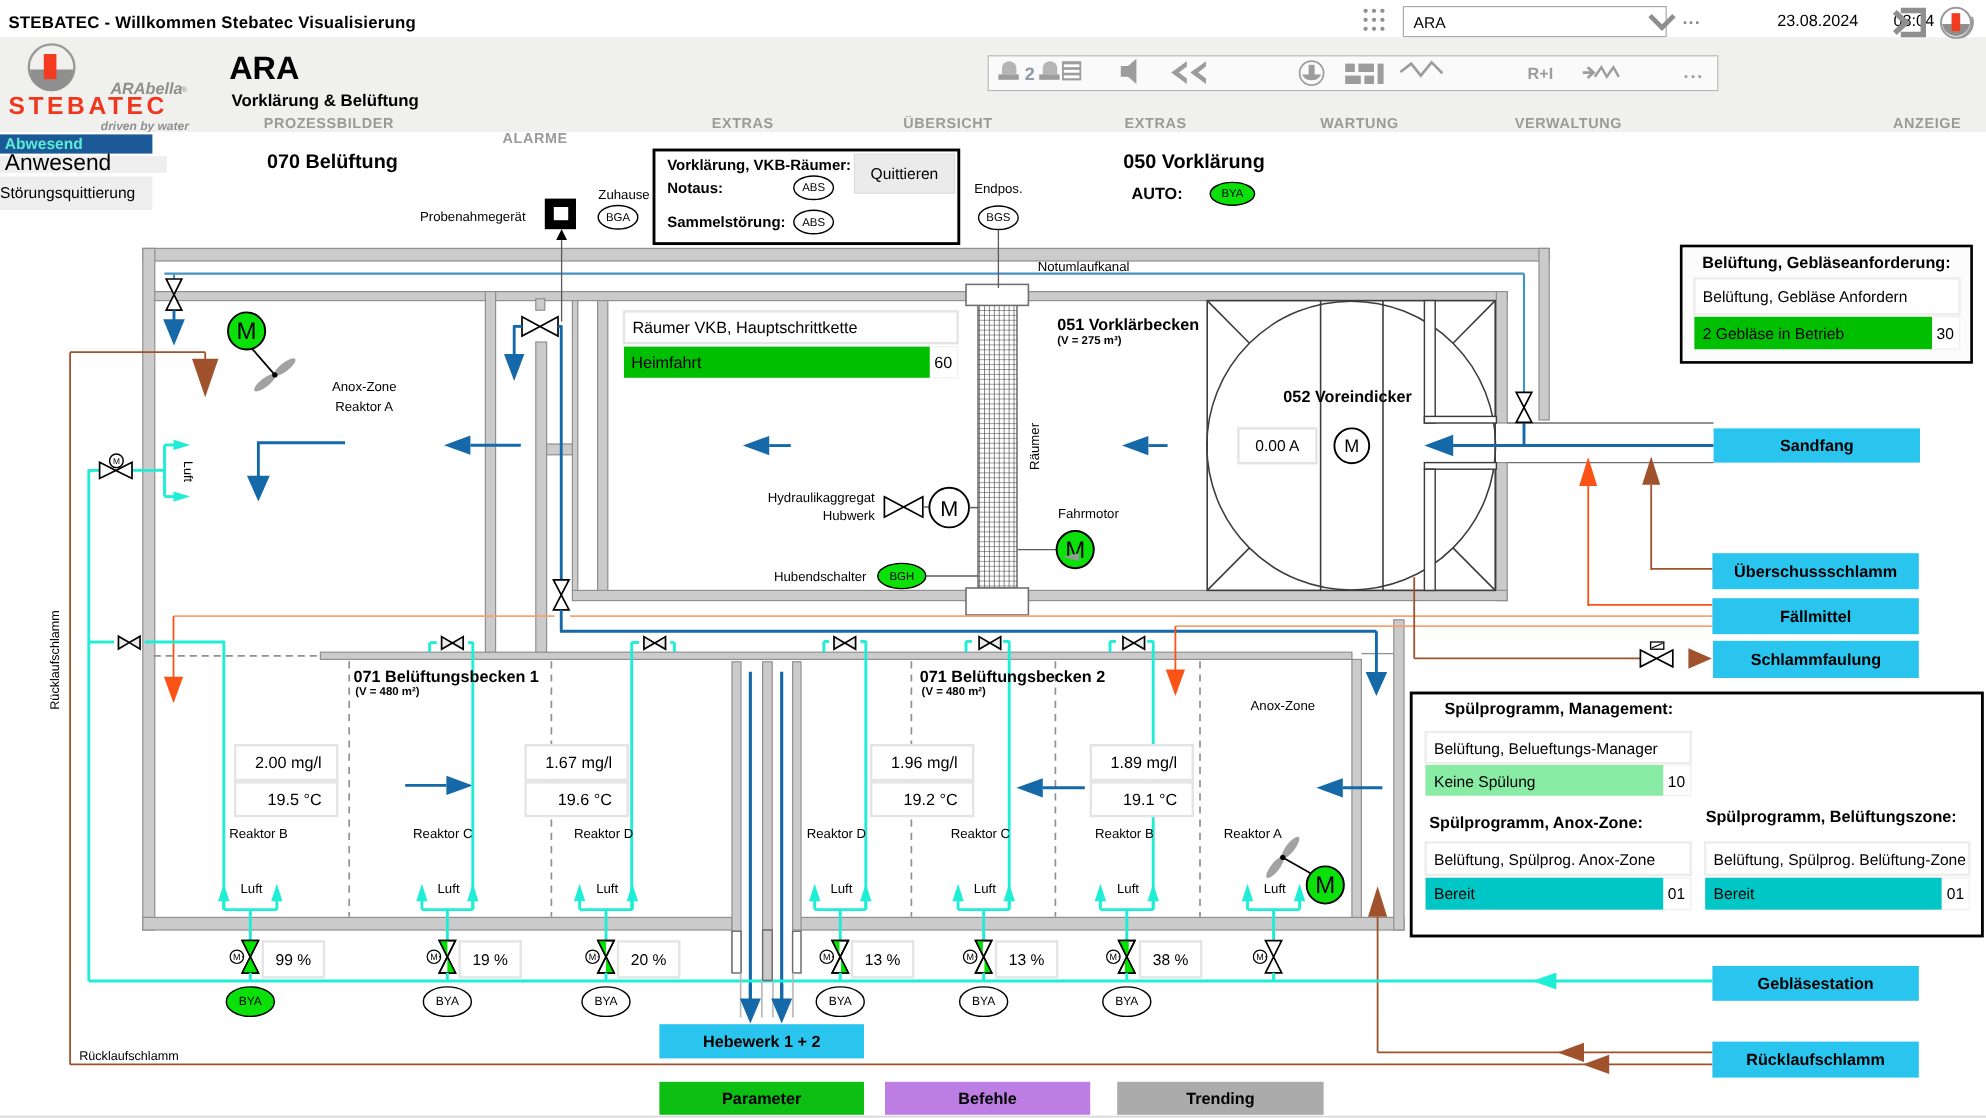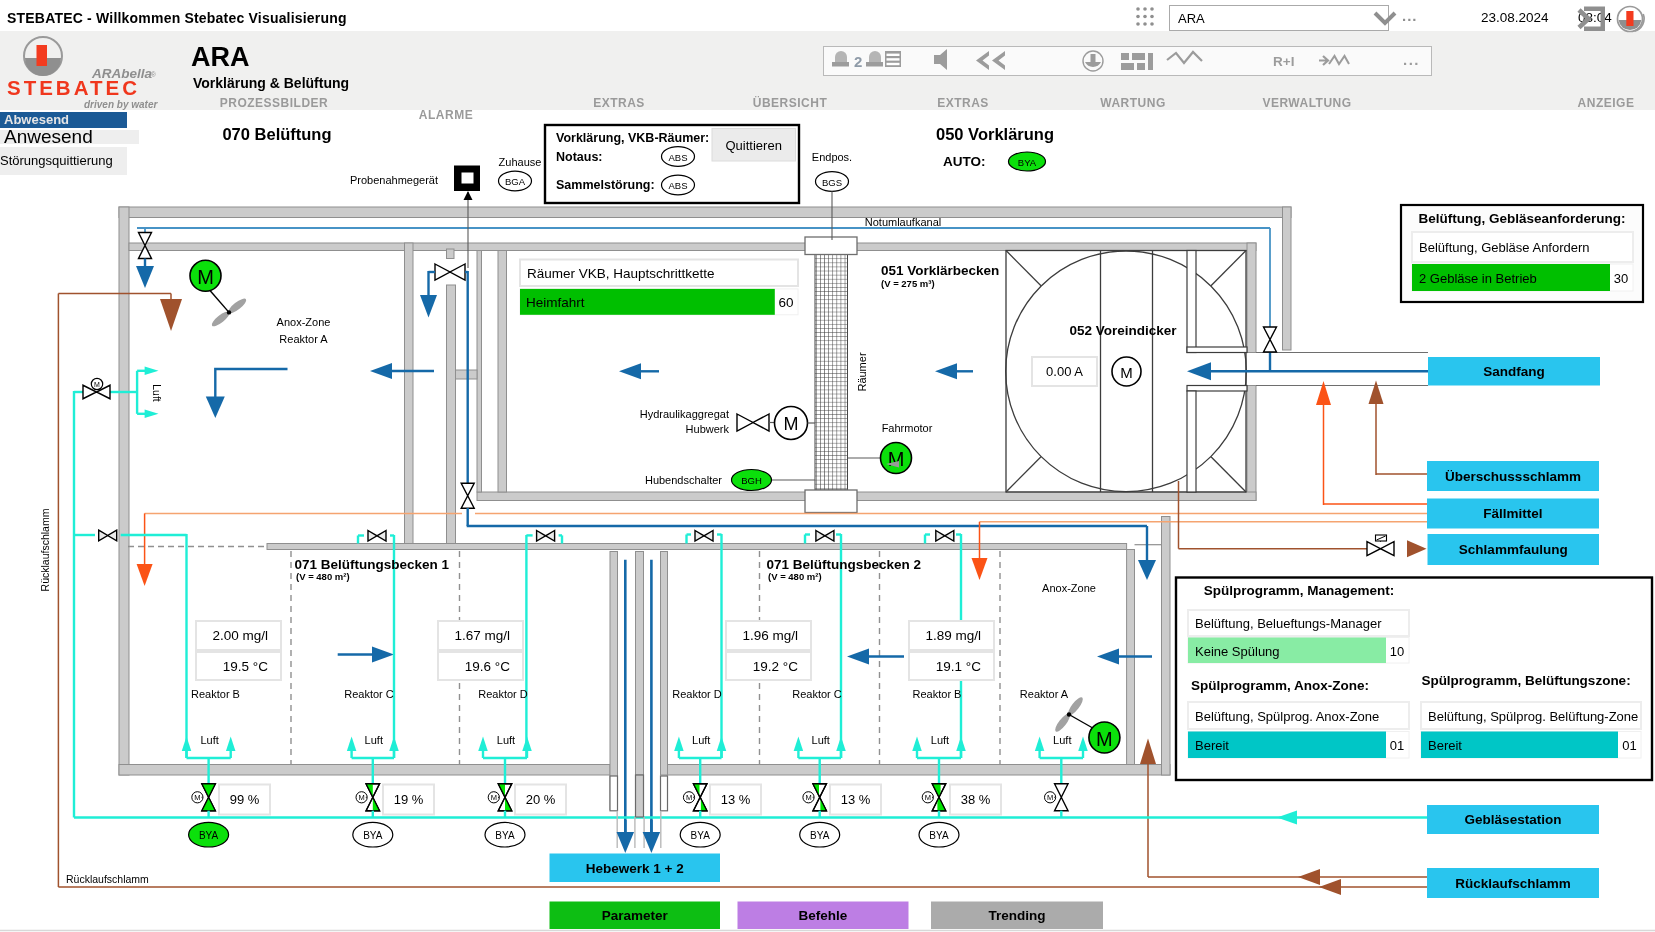--- a/index.html
+++ b/index.html
@@ -97,21 +97,21 @@
       <rect x="27" y="7" width="5" height="17"></rect>
     </g>
     <path d="M344,14 l9,-7 l8,10 l9,-11 l9,9" fill="none" stroke="#9c9c9c" stroke-width="2.2"></path>
     <text x="450" y="20" font-size="13.5" font-weight="bold" fill="#9c9c9c">R+I</text>
     <path d="M496,14.5 h8 m-4,-4.5 l5,4.5 l-5,4.5" fill="none" stroke="#9c9c9c" stroke-width="2.2"></path>
     <path d="M506,18 l5.5,-8 l4.5,8 l5.5,-8 l4.5,8" fill="none" stroke="#9c9c9c" stroke-width="2"></path>
     <text x="580" y="19" font-size="15" font-weight="bold" fill="#9c9c9c" letter-spacing="1.5">...</text>
   </g>
 </svg>
 
-<div class="abs" style="left:0;top:111.5px;width:127px;height:16.5px;background:#1b5a96;color:#e5e5e5;font-size:13px;font-weight:bold;padding-left:4px;line-height:16px;">Abwesend</div>
+<div class="abs" style="left:0;top:111.5px;width:127px;height:16.5px;background:#1b5a96;color:#5eead4;font-size:13px;font-weight:bold;padding-left:4px;line-height:16px;">Abwesend</div>
 <div class="abs" style="left:0;top:129.5px;width:139px;height:14px;background:#eee;font-size:19px;padding-left:4px;line-height:14px;">Anwesend</div>
 <div class="abs" style="left:0;top:147px;width:127px;height:27.5px;background:#eee;font-size:13px;text-align:left;line-height:27.5px;">Störungsquittierung</div>
 
 <svg class="abs" style="left:0;top:110px;" width="1655" height="822" viewBox="0 110 1655 822" font-family="Liberation Sans, sans-serif">
 <g>
 <rect x="119" y="207" width="1172" height="10.5" fill="#cbcbcb" stroke="#8f8f8f" stroke-width="1"></rect>
 <rect x="1282.5" y="207" width="8.5" height="143" fill="#cbcbcb" stroke="#8f8f8f" stroke-width="1"></rect>
 <rect x="119" y="207" width="10" height="568" fill="#cbcbcb" stroke="#8f8f8f" stroke-width="1"></rect>
 <rect x="129" y="243" width="1127" height="7.5" fill="#cbcbcb" stroke="#8f8f8f" stroke-width="1"></rect>
 <rect x="1247" y="243" width="9" height="109.5" fill="#cbcbcb" stroke="#8f8f8f" stroke-width="1"></rect>

